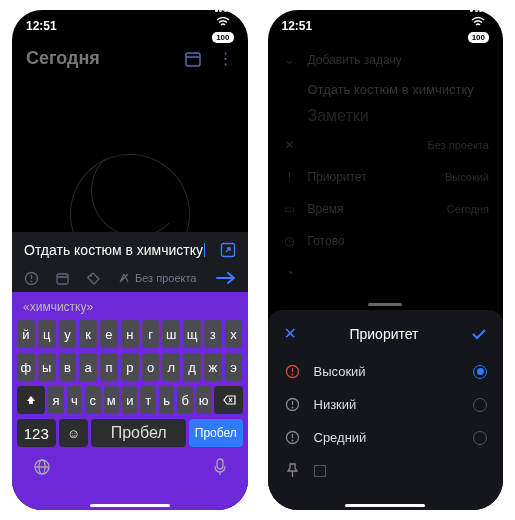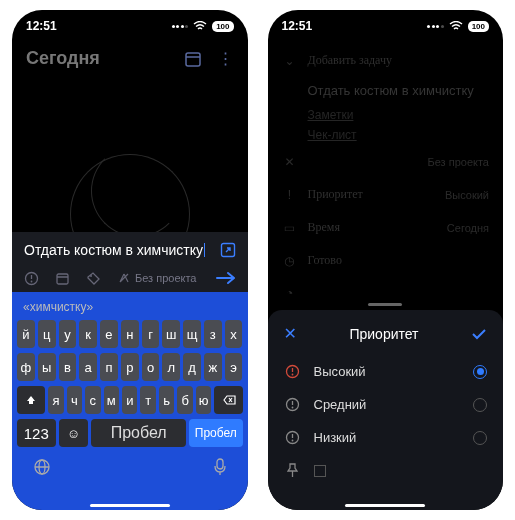--- a/index.html
+++ b/index.html
@@ -24,21 +24,21 @@
   .status-bar {
     height: 28px;
     display: flex;
     justify-content: space-between;
     align-items: center;
     padding: 4px 14px 0;
     font-size: 12px;
     font-weight: 600;
     gap: 35px;
   }
-  .status-right { display: flex; align-items: center; gap: 5px; }
+  .status-right { display: flex; align-items: center; gap: 5px; flex-direction: column; }
   .dots {
     display: flex; gap: 1.5px;
   }
   .dots span { width: 3px; height: 3px; background: #fff; border-radius: 50%; }
   .dots span:nth-child(4) { opacity: 0.3; }
   .wifi-icon svg { display: block; }
   .batt {
     background: #fff; color:#000; font-size: 8px; font-weight: 700;
     border-radius: 5px; padding: 1px 4px; display:flex; align-items:center;
   }
@@ -72,21 +72,21 @@
   .open-icon { color:#3b7eff; }
   .action-row {
     display:flex; justify-content:space-between; align-items:center;
   }
   .action-icons { display:flex; gap:16px; align-items:center; color:#667; font-size:13px; }
   .action-icons .lbl { font-size:11px; color:#778; }
   .send-icon { color:#3b7eff; }
 
   .keyboard {
     position:absolute; bottom:0; left:0; right:0;
-    background:#1d4ed8; padding:6px 3px 6px; height:218px;
+    background:#6d28d9; padding:6px 3px 6px; height:218px;
   }
   .suggest-row {
     display:flex; justify-content:flex-start; padding:2px 8px 6px;
     font-size:12px; color:#bbb;
   }
   .key-row { display:flex; gap:3px; padding:0 2px; margin-bottom:5px; justify-content:center;}
   .key {
     flex:1; background:#4a4c52; border-radius:4px; height:28px;
     display:flex; align-items:center; justify-content:center;
     font-size:13px; color:#fff;
@@ -103,24 +103,24 @@
   }
   .home-ind {
     position:absolute; bottom:3px; left:50%; transform:translateX(-50%);
     width:80px; height:3px; background:#fff; border-radius:3px;
   }
 
   
   .dim-content { padding: 6px 14px; color:#2a2a2a; font-size:12px; }
   .dim-row { display:flex; justify-content:space-between; align-items:center; padding:9px 0; gap:10px;}
   .dim-row .ic { width:16px; display:flex; justify-content:center; color:#2a2a2a;}
-  .dim-row .txt { flex:1; color:#2f2f2f;font-family:Liberation Serif, serif;}
+  .dim-row .txt { flex:1; color:#2f2f2f;}
   .dim-row .val { color:#2a2a2a; font-size:11px;}
   .dim-task { color:#353535; font-size:13px; padding:6px 0 8px 26px;}
-  .dim-sub { color:#252525; font-size:12px; padding:2px 0 4px 26px;text-decoration:underline;}
+  .dim-sub { color:#252525; font-size:16px; padding:2px 0 4px 26px;}
 
   .sheet-grab {
     position:absolute; bottom:204px; left:50%; transform:translateX(-50%);
     width:34px; height:3px; background:#666; border-radius:2px;
   }
   .sheet {
     position:absolute; bottom:0; left:0; right:0; height:200px;
     background:#14161c; border-radius:14px 14px 0 0; padding:10px 14px 0;
   }
   .sheet-head {
@@ -323,21 +323,20 @@
     </div>
   </div>
 
   <div class="dim-content">
     <div class="dim-row">
         <span class="ic">⌄</span>
         <span class="txt">Добавить задачу</span>
       </div>
     <div class="dim-task" style="position:relative;">Отдать костюм в химчистку</div>
     <div class="dim-sub">Заметки</div>
-    <div class="dim-sub">Чек-лист</div>
     <div class="dim-row">
         <span class="ic">✕</span>
         <span class="val">Без проекта</span>
       </div>
     <div class="dim-row">
         <span class="ic">!</span>
         <span class="txt">Приоритет</span>
         <span class="val">Высокий</span>
       </div>
     <div class="dim-row">
@@ -377,32 +376,32 @@
       <span class="radio sel"></span>
     </div>
     <div class="opt-row">
       <span class="oic">
           <svg width="15" height="15">
             <circle cx="7.5" cy="7.5" r="6" stroke="#888" fill="none" stroke-width="1.3"></circle>
             <line x1="7.5" y1="4" x2="7.5" y2="8" stroke="#888" stroke-width="1.3"></line>
             <circle cx="7.5" cy="10.5" r="0.9" fill="#888"></circle>
           </svg>
         </span>
-      <span class="olbl">Средний</span>
+      <span class="olbl">Низкий</span>
       <span class="radio"></span>
     </div>
     <div class="opt-row">
       <span class="oic">
           <svg width="15" height="15">
             <circle cx="7.5" cy="7.5" r="6" stroke="#888" fill="none" stroke-width="1.3"></circle>
             <line x1="7.5" y1="4" x2="7.5" y2="8" stroke="#888" stroke-width="1.3"></line>
             <circle cx="7.5" cy="10.5" r="0.9" fill="#888"></circle>
           </svg>
         </span>
-      <span class="olbl">Низкий</span>
+      <span class="olbl">Средний</span>
       <span class="radio"></span>
     </div>
     <div class="opt-row">
       <span class="oic">
           <svg width="13" height="15">
             <path d="M4 1 H9 V5 L11 8 H2 L4 5 Z M6.5 8 V14" stroke="#888" fill="none" stroke-width="1.3"></path>
           </svg>
         </span>
       <span class="sq"></span>
     </div>

